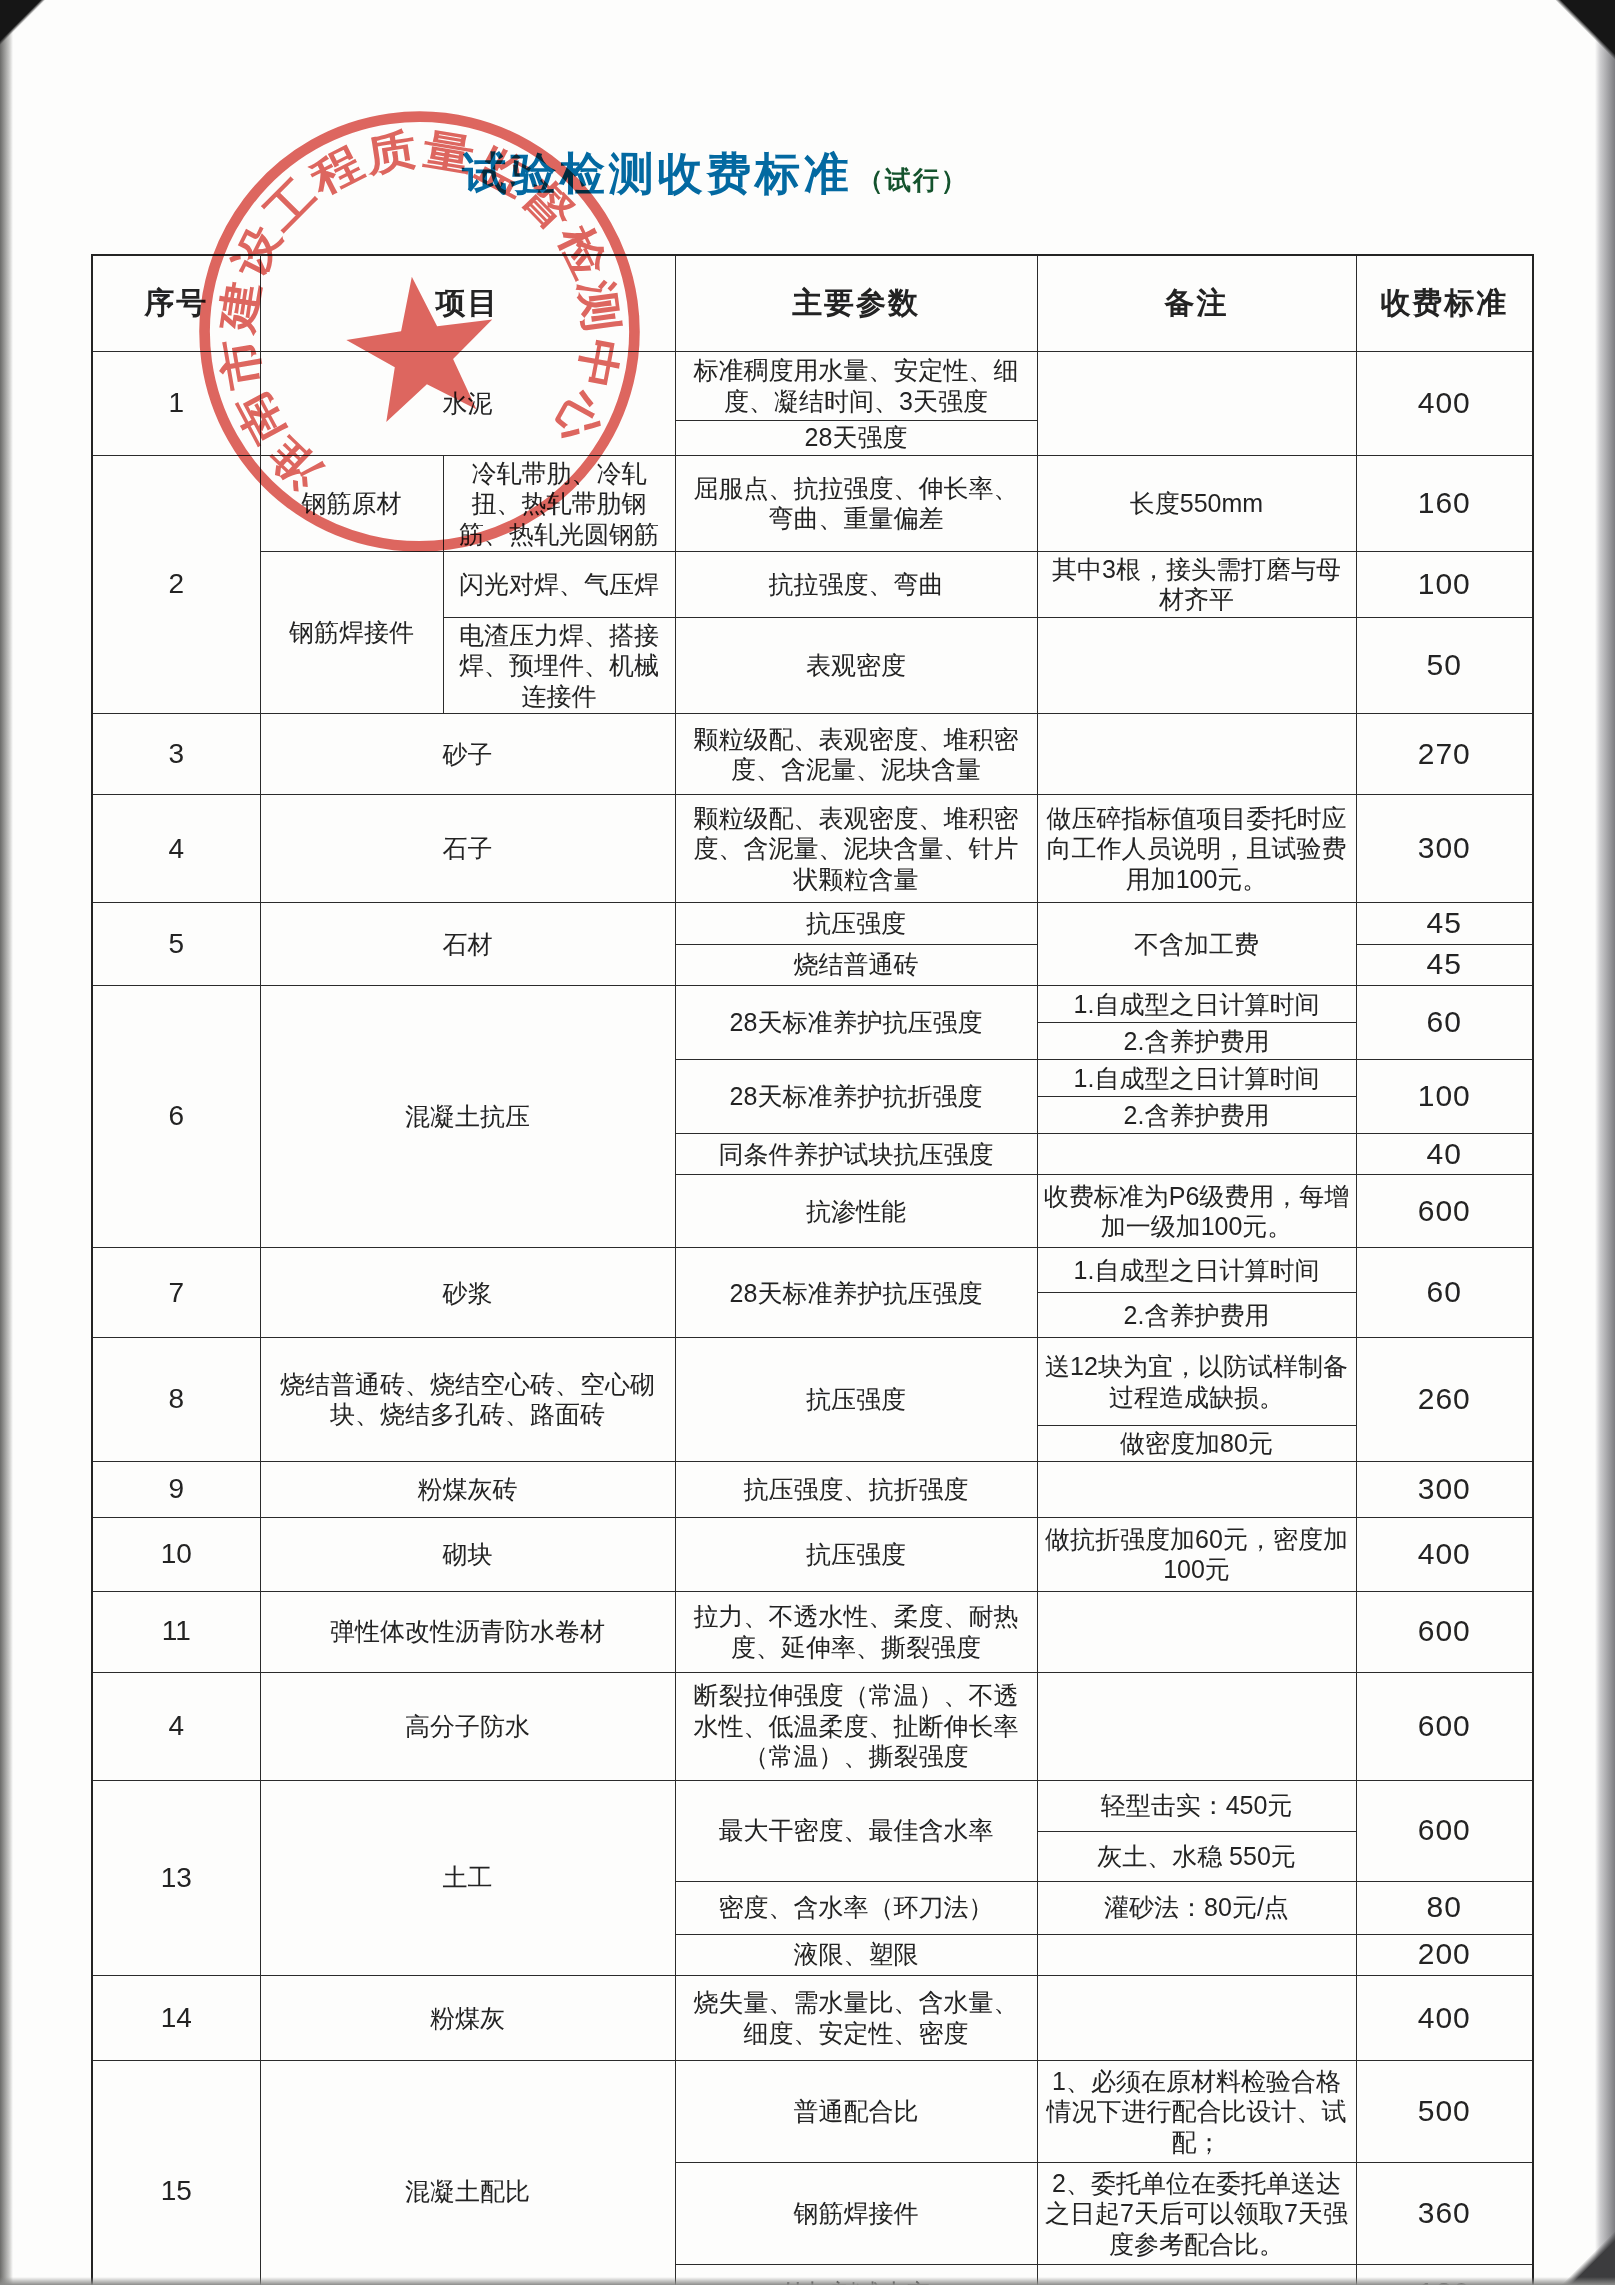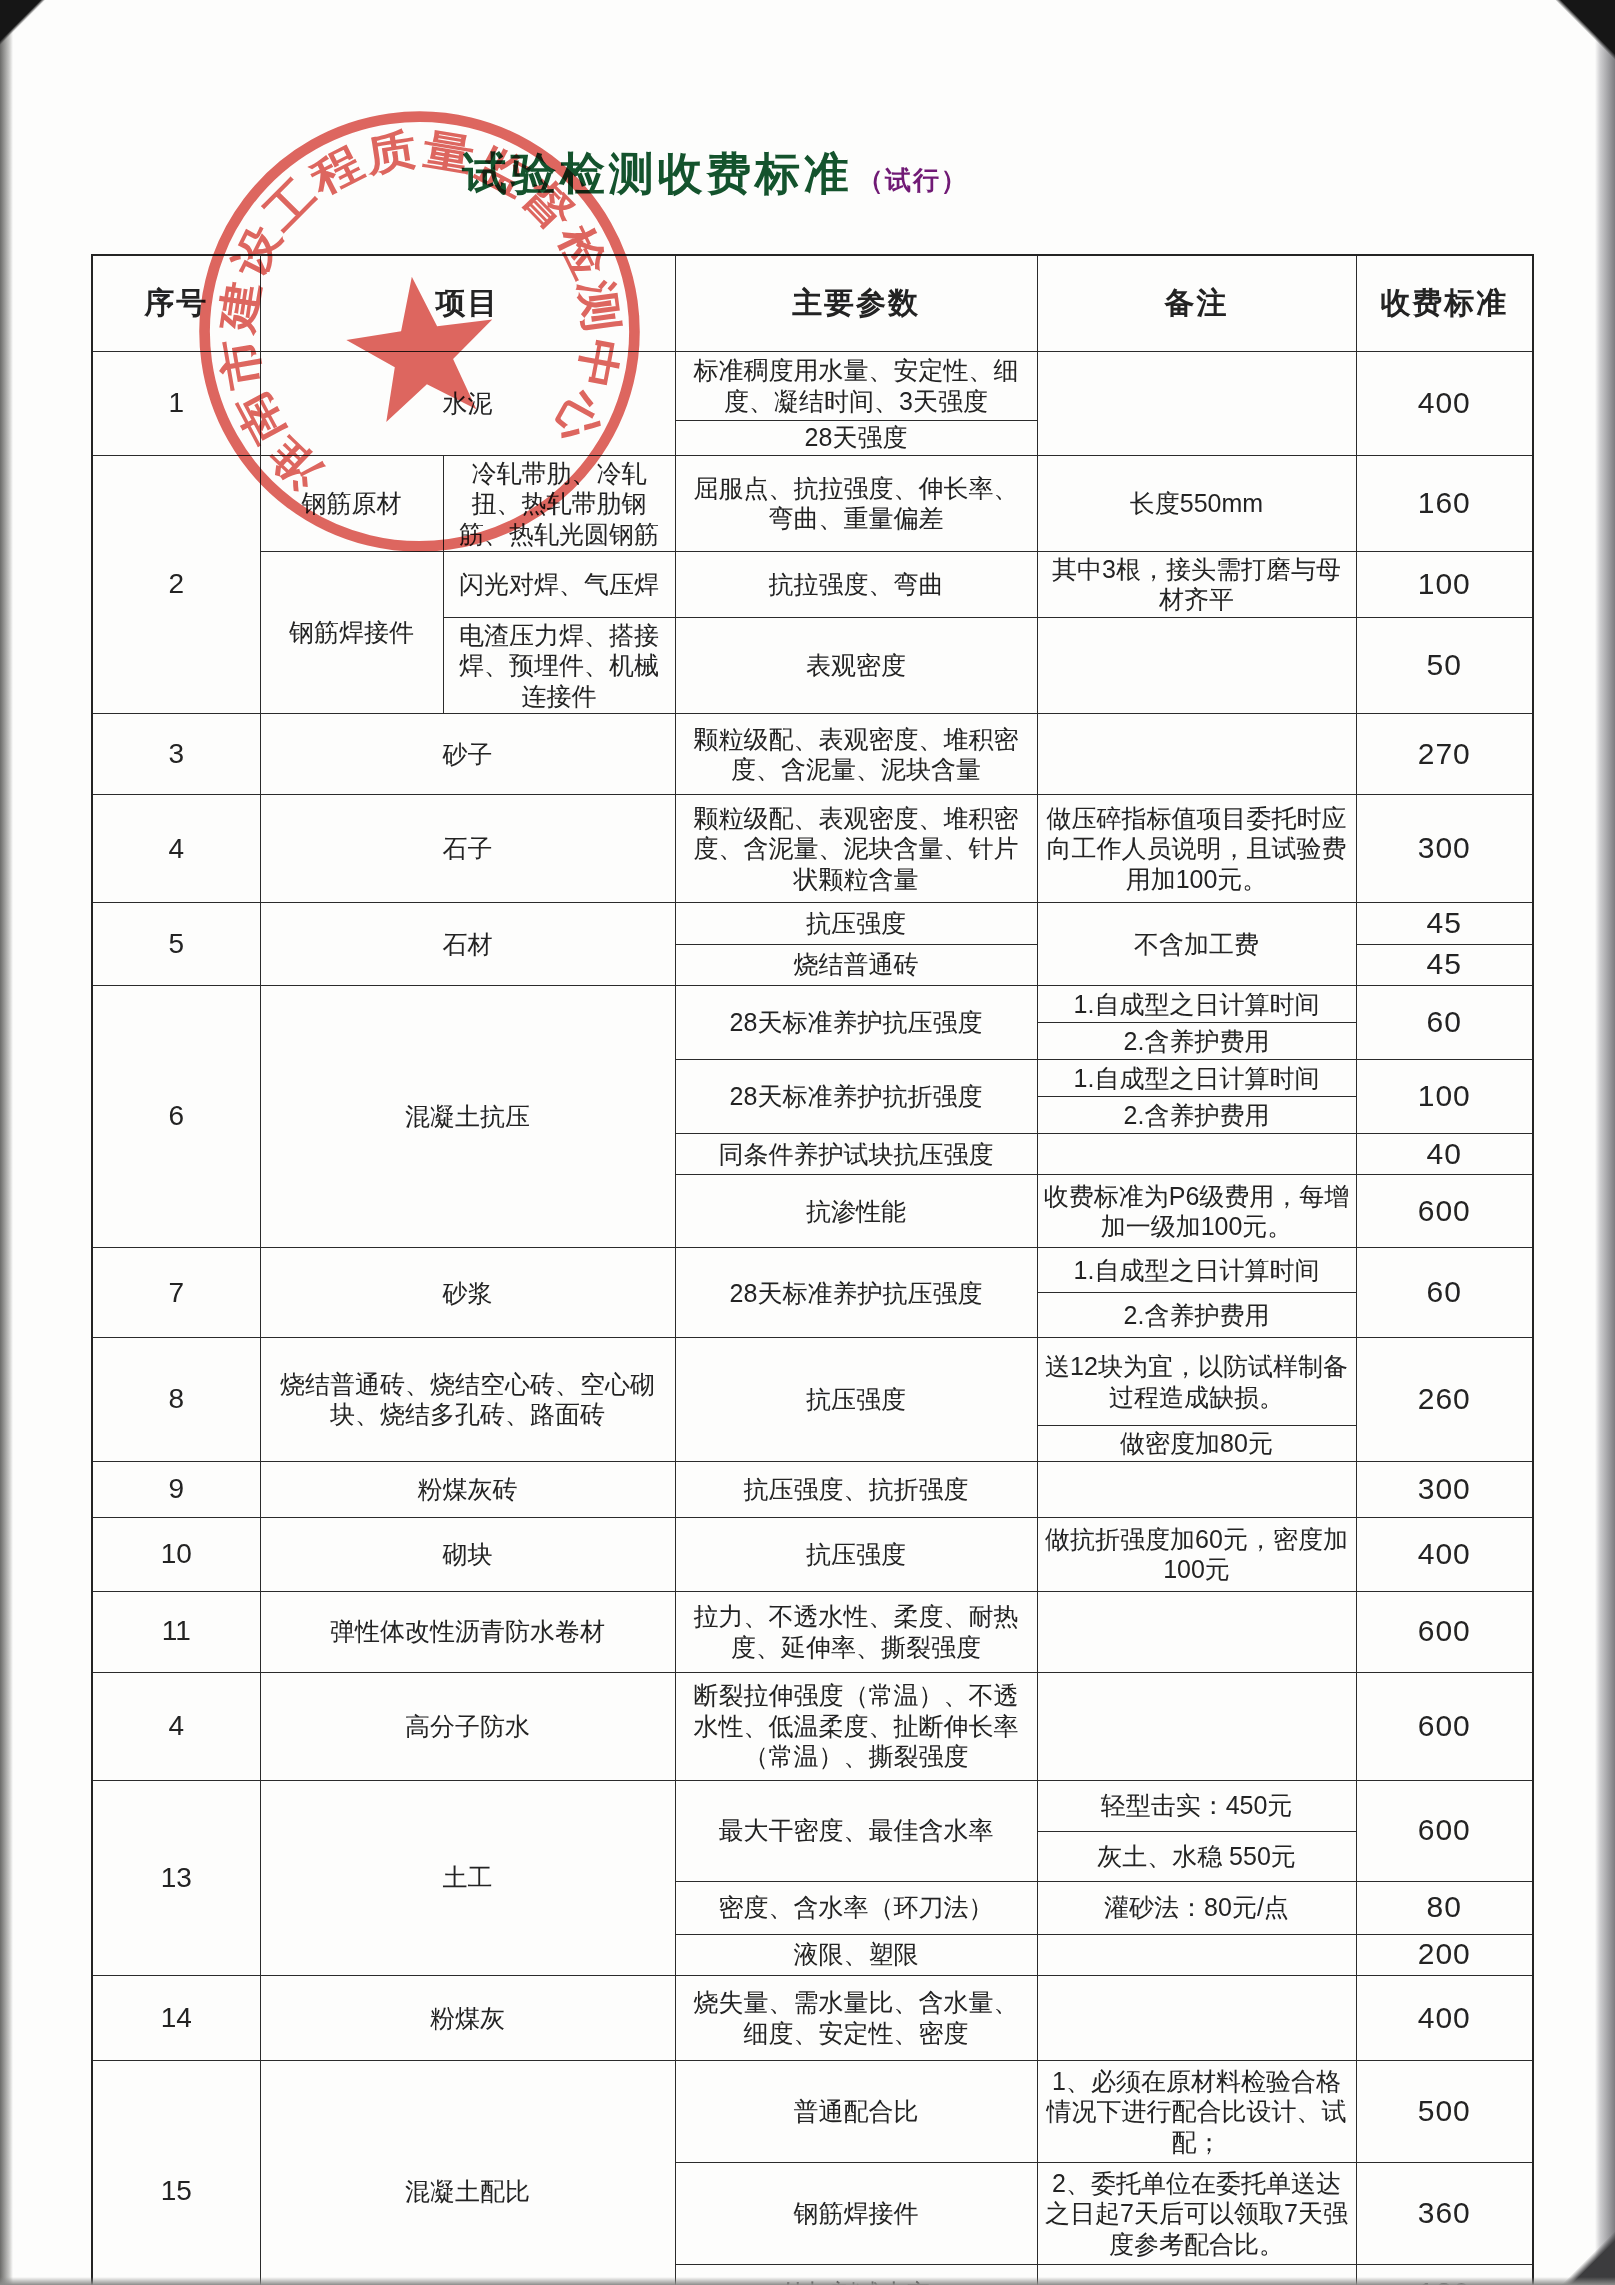--- a/index.html
+++ b/index.html
@@ -24,24 +24,24 @@
   .corner-br{position:absolute;right:0;bottom:0;width:144px;height:106px;
     background:linear-gradient(315deg,#3c3c3e 0 18%,rgba(0,0,0,0) 22%);}
   .edge-bottom{position:absolute;left:0;right:0;bottom:0;height:7.7px;
     background:linear-gradient(0deg,#8d8d8b,rgba(141,141,139,0));}
 
   .title-wrap{
     padding-top:144px;margin-left:91px;width:1249px;
     text-align:center;white-space:nowrap;
   }
   .doc-title{
-    font-size:45px;font-weight:bold;color:#14532d;letter-spacing:3.8px;
+    font-size:45px;font-weight:bold;color:#0369a1;letter-spacing:3.8px;
   }
   .doc-title-suffix{
-    font-size:26px;font-weight:bold;color:#701a75;letter-spacing:1.9px;
+    font-size:26px;font-weight:bold;color:#14532d;letter-spacing:1.9px;
   }
 
   table.fee-table{
     margin:50px 0 0 91px;
     width:1441px;table-layout:fixed;
     border-collapse:collapse;
     background:transparent;
   }
   .fee-table th,.fee-table td{
     border:1.9px solid #2b2b2b;

